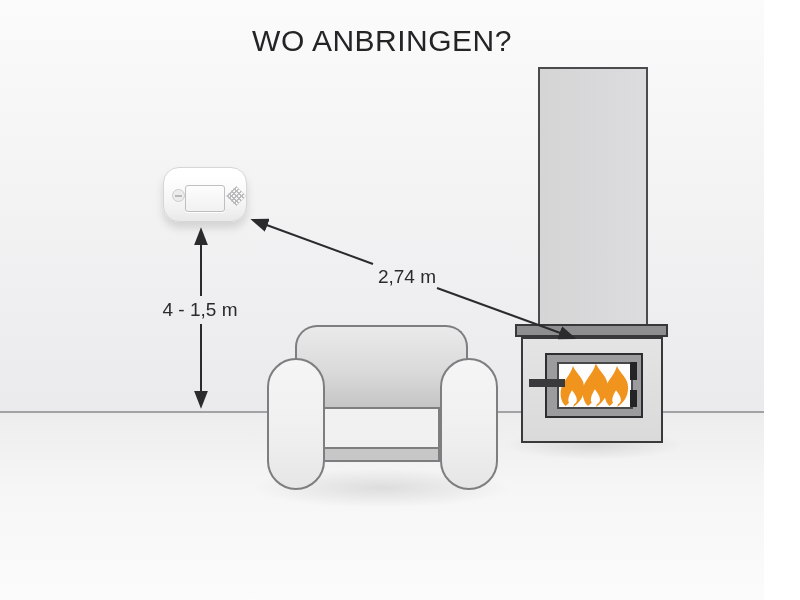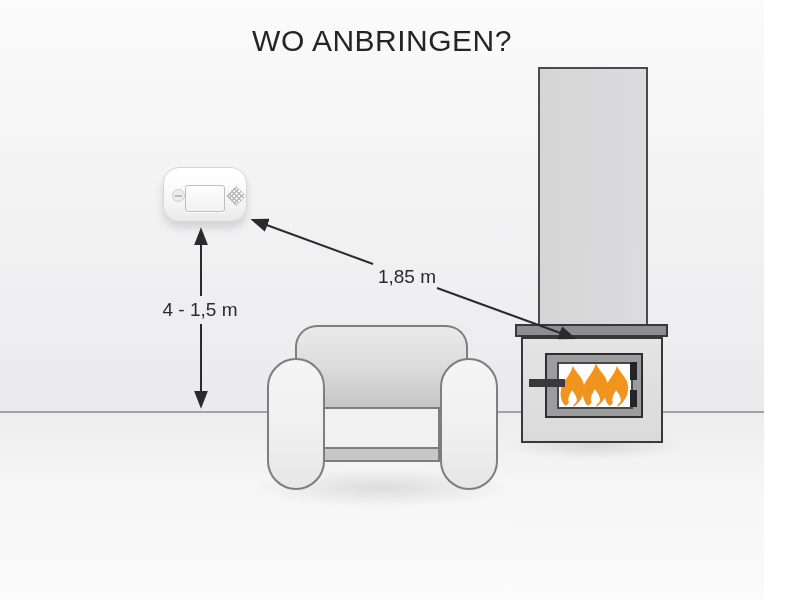--- a/index.html
+++ b/index.html
@@ -189,15 +189,15 @@
     </defs>
     <g stroke="var(--arrow,#2b2b2d)" stroke-width="2" fill="none">
       <line x1="201" y1="296" x2="201" y2="230" marker-end="url(#ah)"></line>
       <line x1="201" y1="324" x2="201" y2="406" marker-end="url(#ah)"></line>
       <line x1="373" y1="264" x2="253" y2="220" marker-end="url(#ah)"></line>
       <line x1="437" y1="288" x2="574" y2="338" marker-end="url(#ah)"></line>
     </g>
   </svg>
 
   <div class="abs measure-label" id="label-height">4 - 1,5 m</div>
-  <div class="abs measure-label" id="label-distance">1,85 m</div>
+  <div class="abs measure-label" id="label-distance">2,74 m</div>
 
 </div>
 
 </body></html>

